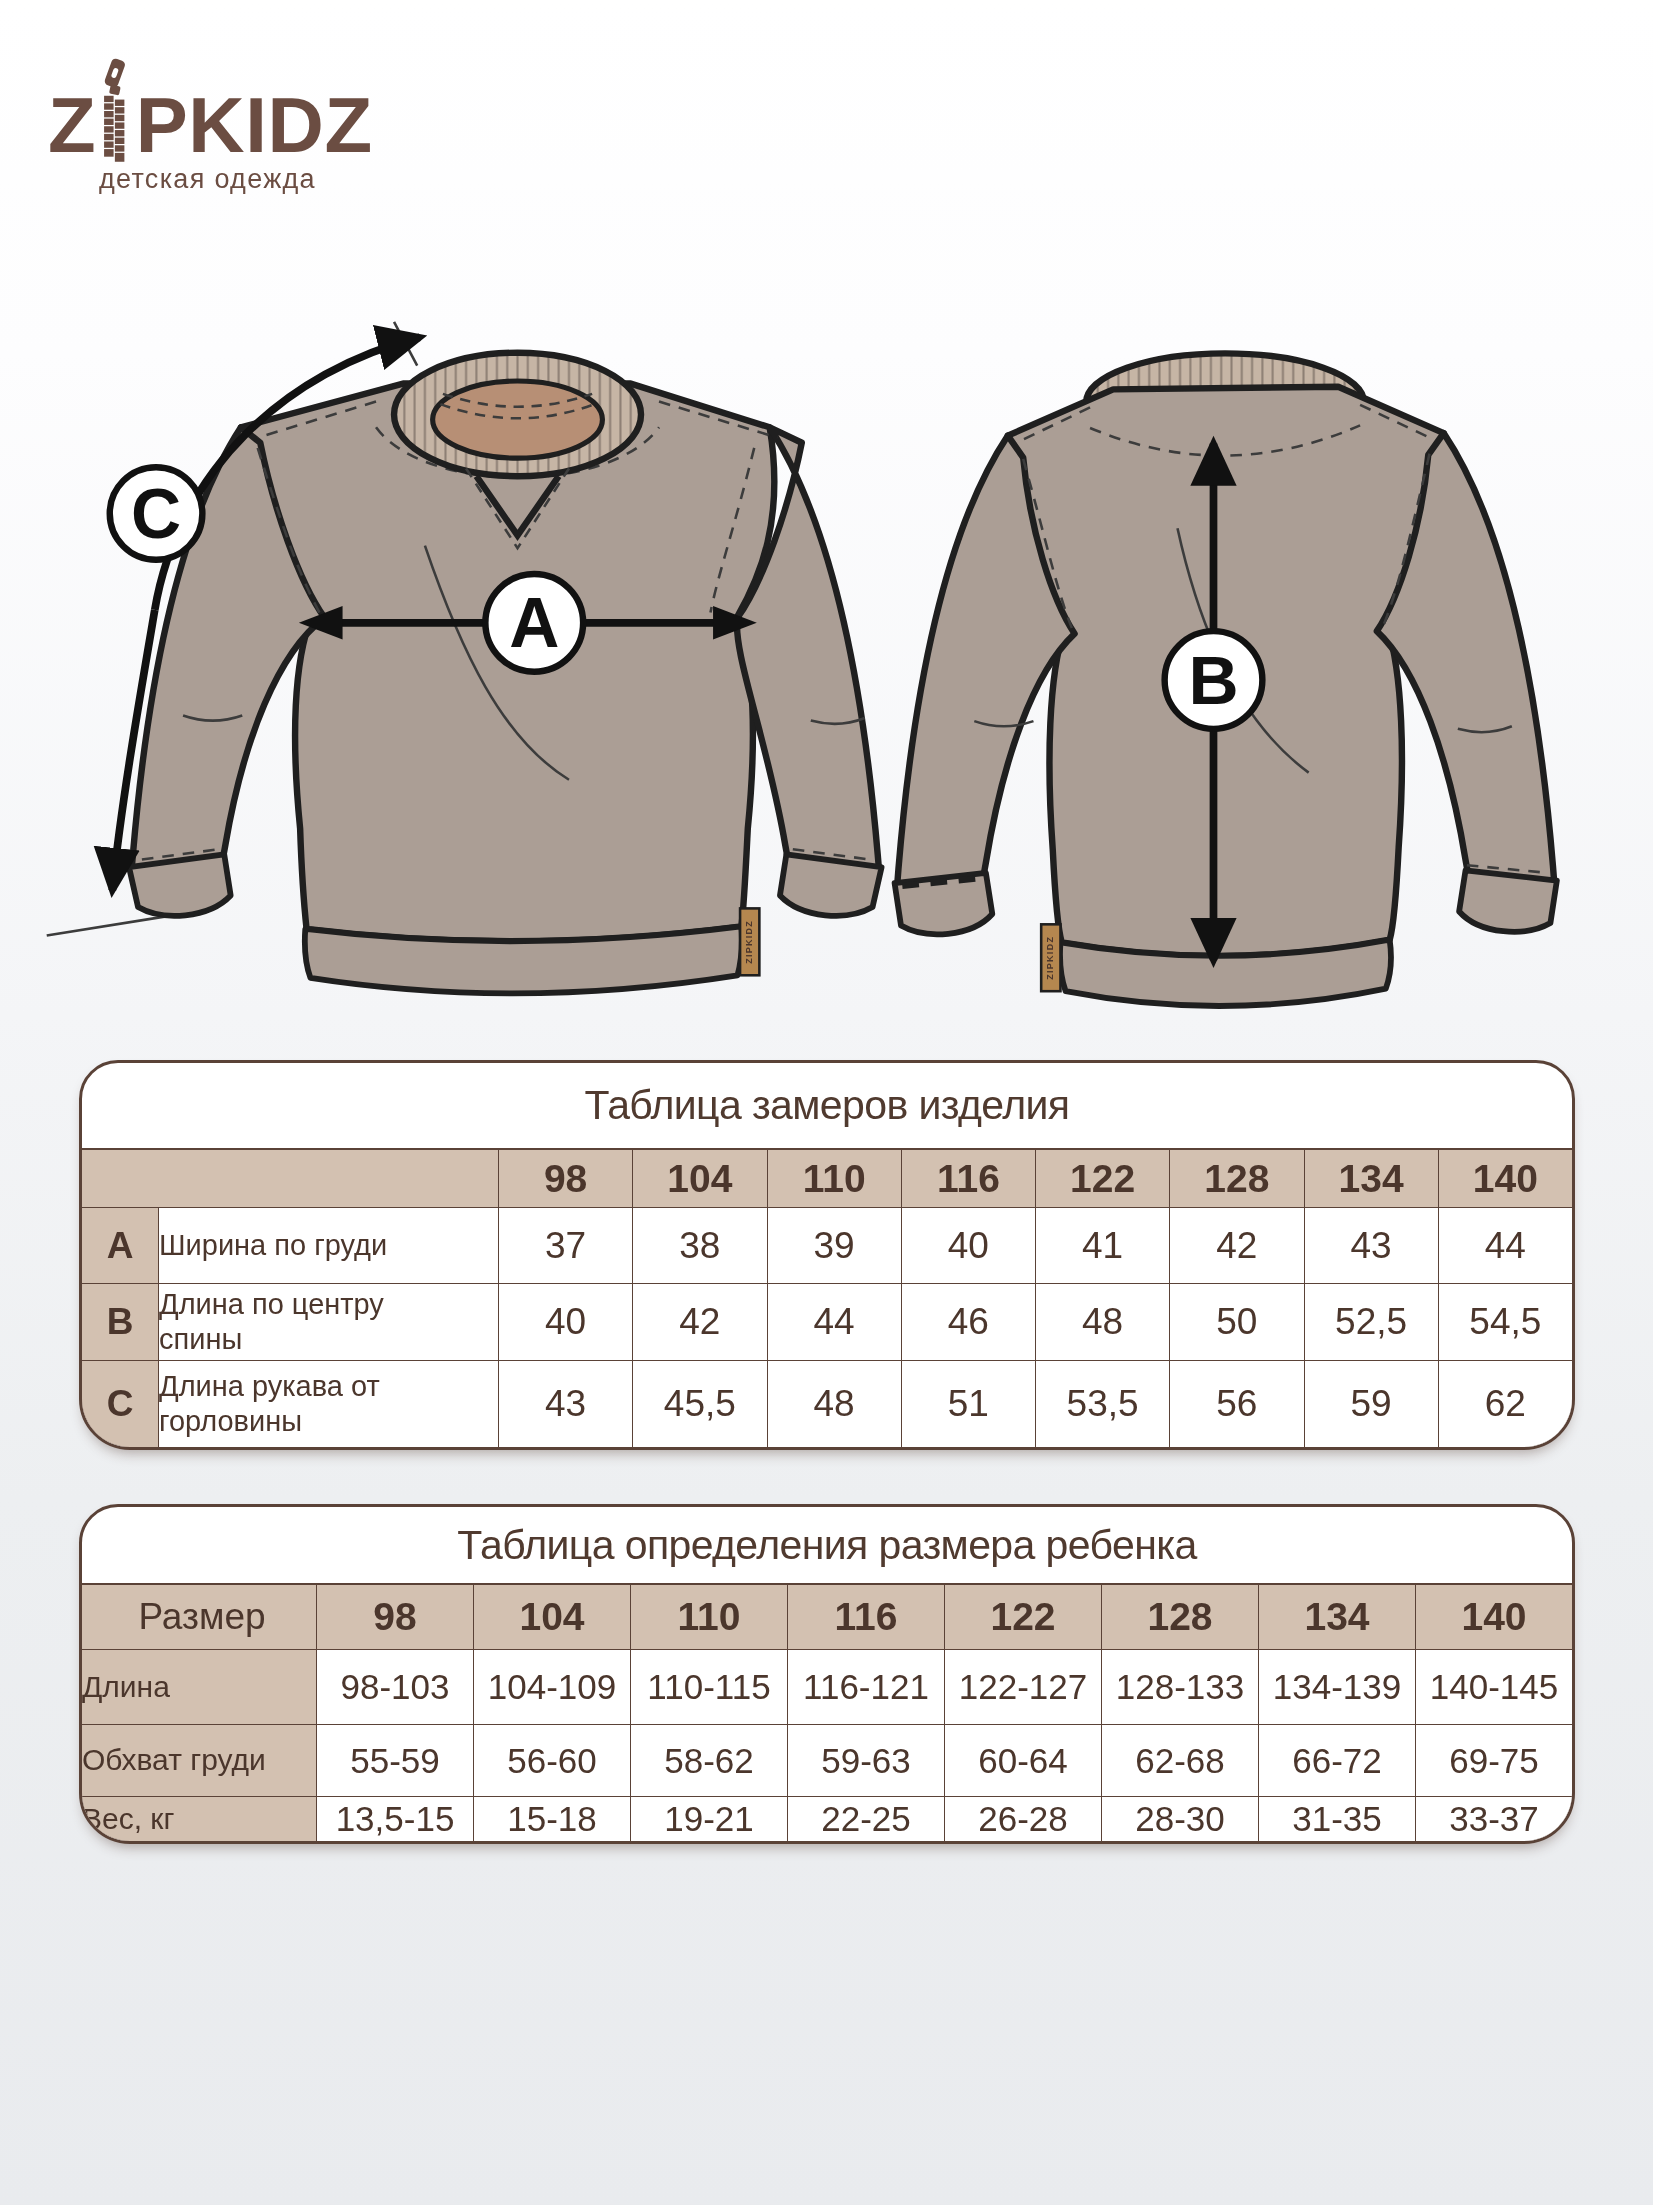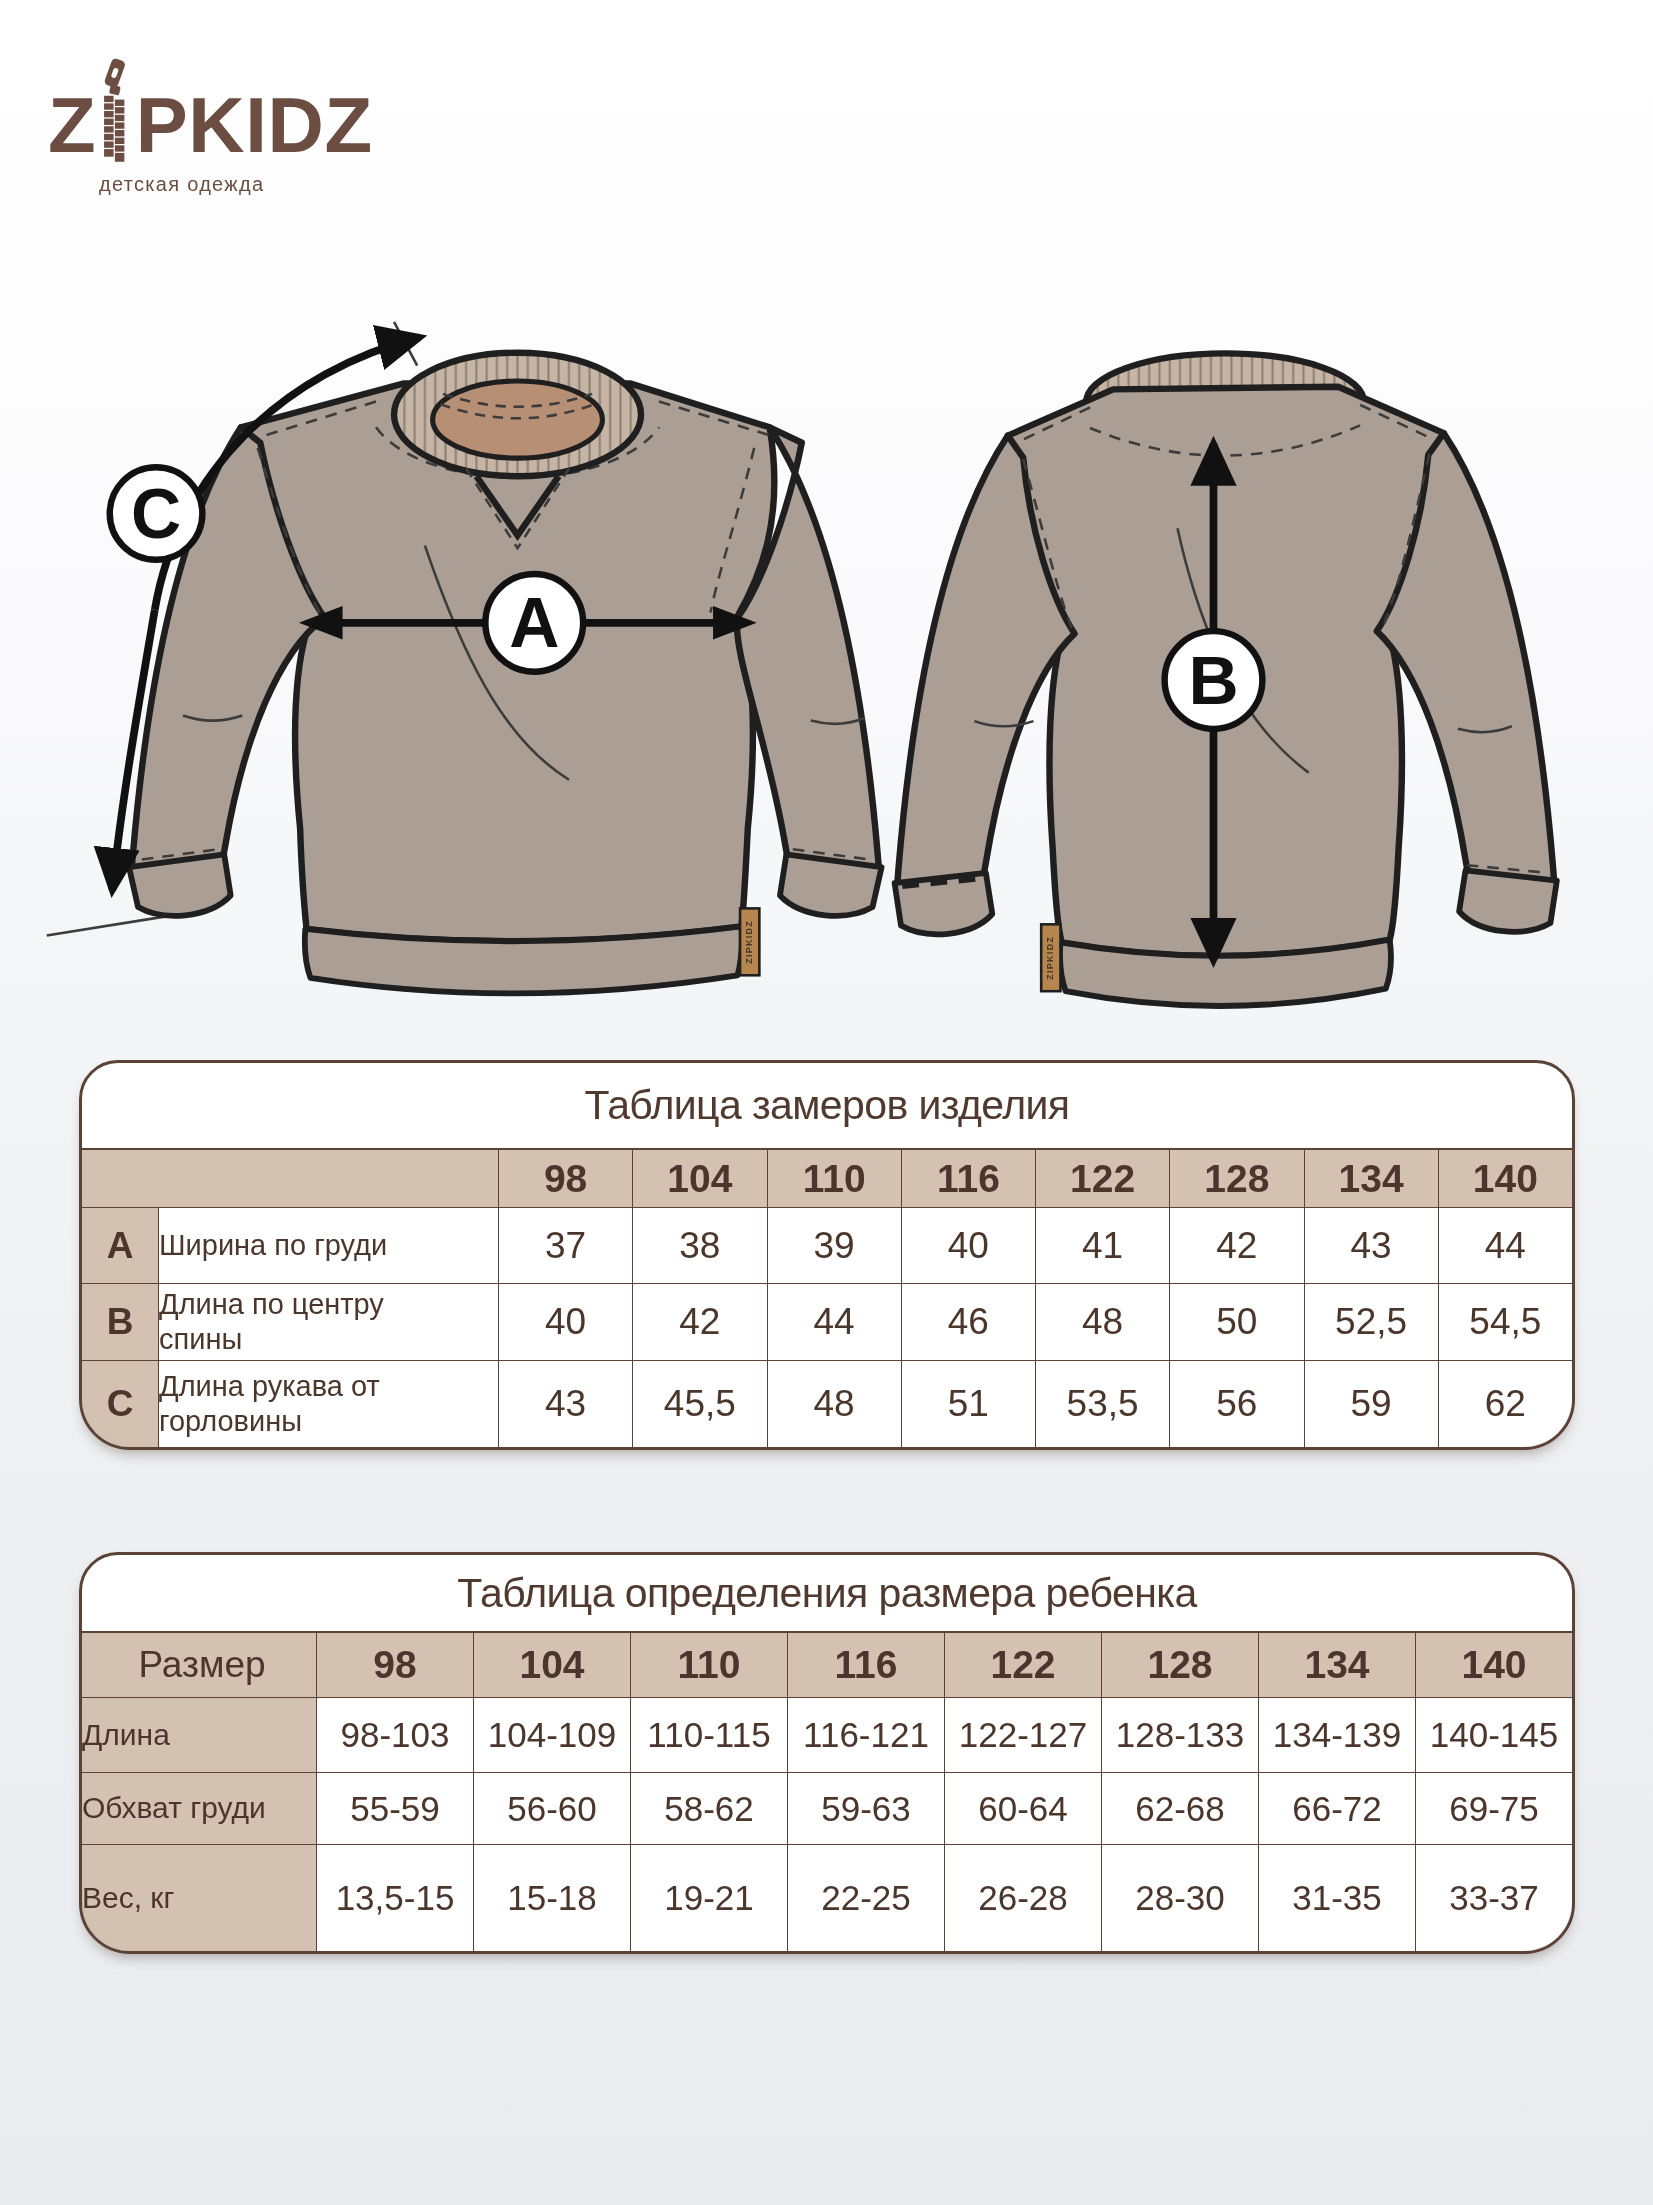--- a/index.html
+++ b/index.html
@@ -13,39 +13,39 @@
   }
   
   .logo-block{position:absolute;left:48px;top:57px;}
   .logo-row{display:flex;align-items:flex-end;}
   .logo-txt{
     font-size:78px;font-weight:800;color:#6b4d42;
     letter-spacing:0.6px;line-height:1;
   }
   .zipper{margin:0 3.9px -1.3px 2.6px;}
   .tagline{
-    margin-top:9px;margin-left:51px;
-    font-size:20px;color:#6b4d42;letter-spacing:1.3px;
+    margin-top:0;margin-left:51px;
+    font-size:27px;color:#6b4d42;letter-spacing:1.3px;
   }
   
   .front-svg{position:absolute;left:39px;top:314px;}
   .back-svg{position:absolute;left:856px;top:335px;}
   
   .card{
     position:absolute;left:79px;width:1496px;
     background:#ffffff;
     border:3.2px solid #5a4237;
     border-radius:39px 39px 51px 51px;
     overflow:hidden;
     box-shadow:0 7.7px 13px -5.1px rgba(70,45,35,.38);
     display:flex;flex-direction:column;
     box-sizing:border-box;
   }
   .card1{top:1060px;height:390px;}
-  .card2{top:1504px;height:402px;margin-top:48px;}
+  .card2{top:1504px;height:340px;}
   .card-title{
     flex:0 0 auto;display:flex;align-items:center;justify-content:center;
     font-size:41px;font-weight:400;letter-spacing:-0.6px;color:#503a2f;border-radius:7px;
   }
   .card1 .card-title{height:85px;}
   .card2 .card-title{height:76px;}
   .grid{
     flex:1 1 auto;
     display:grid;
     background:#5a4237;

